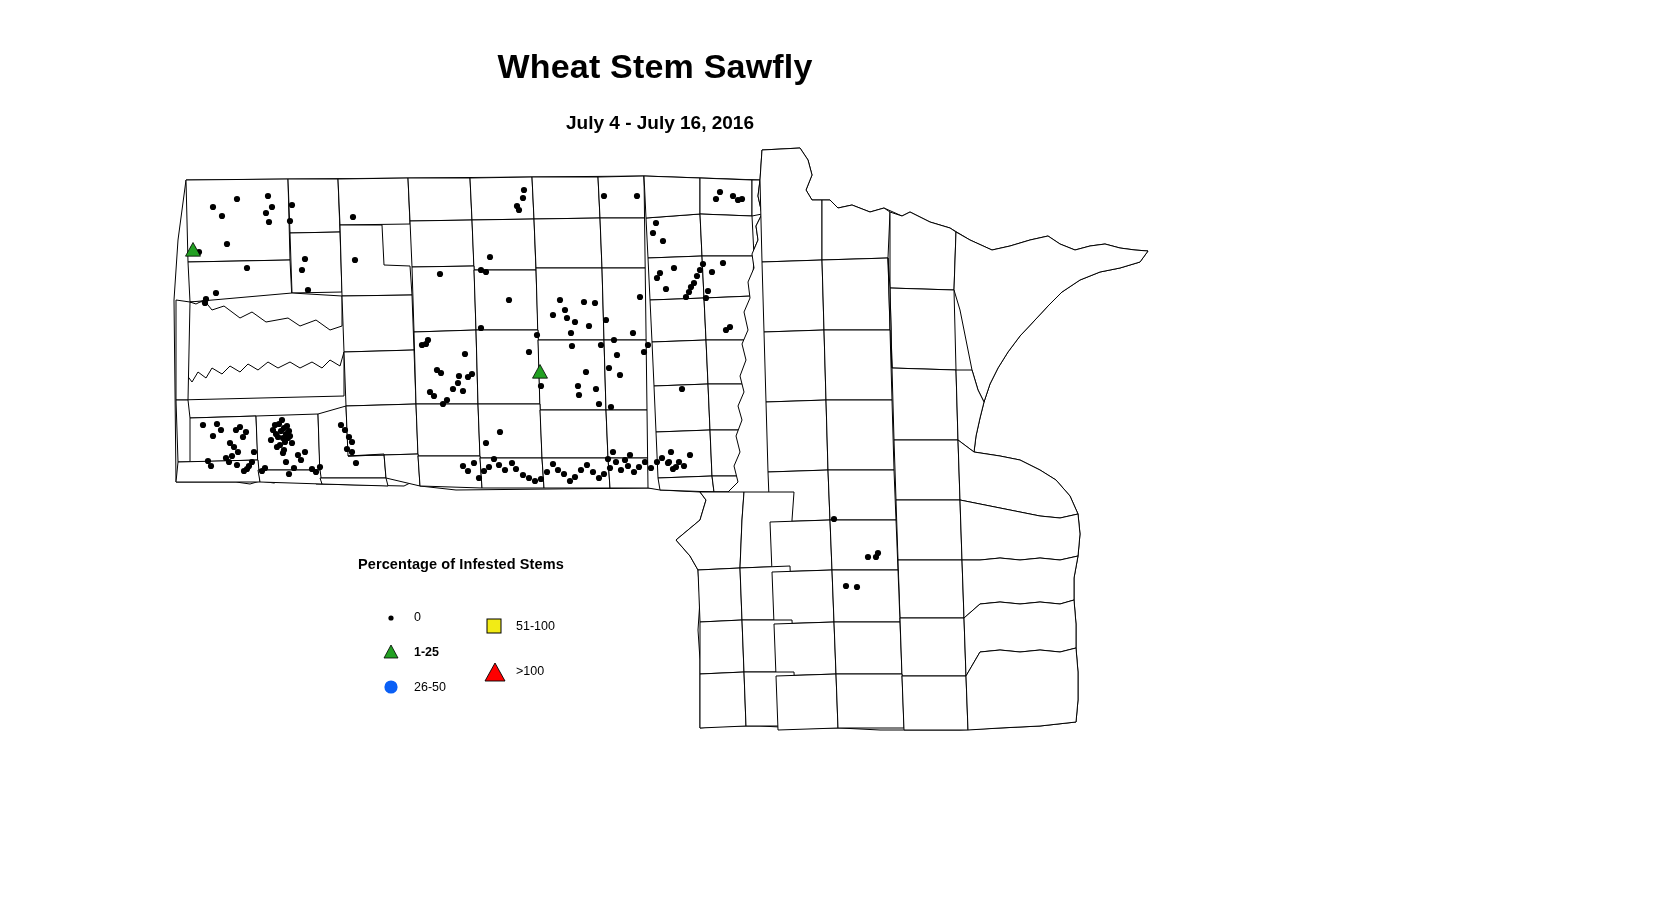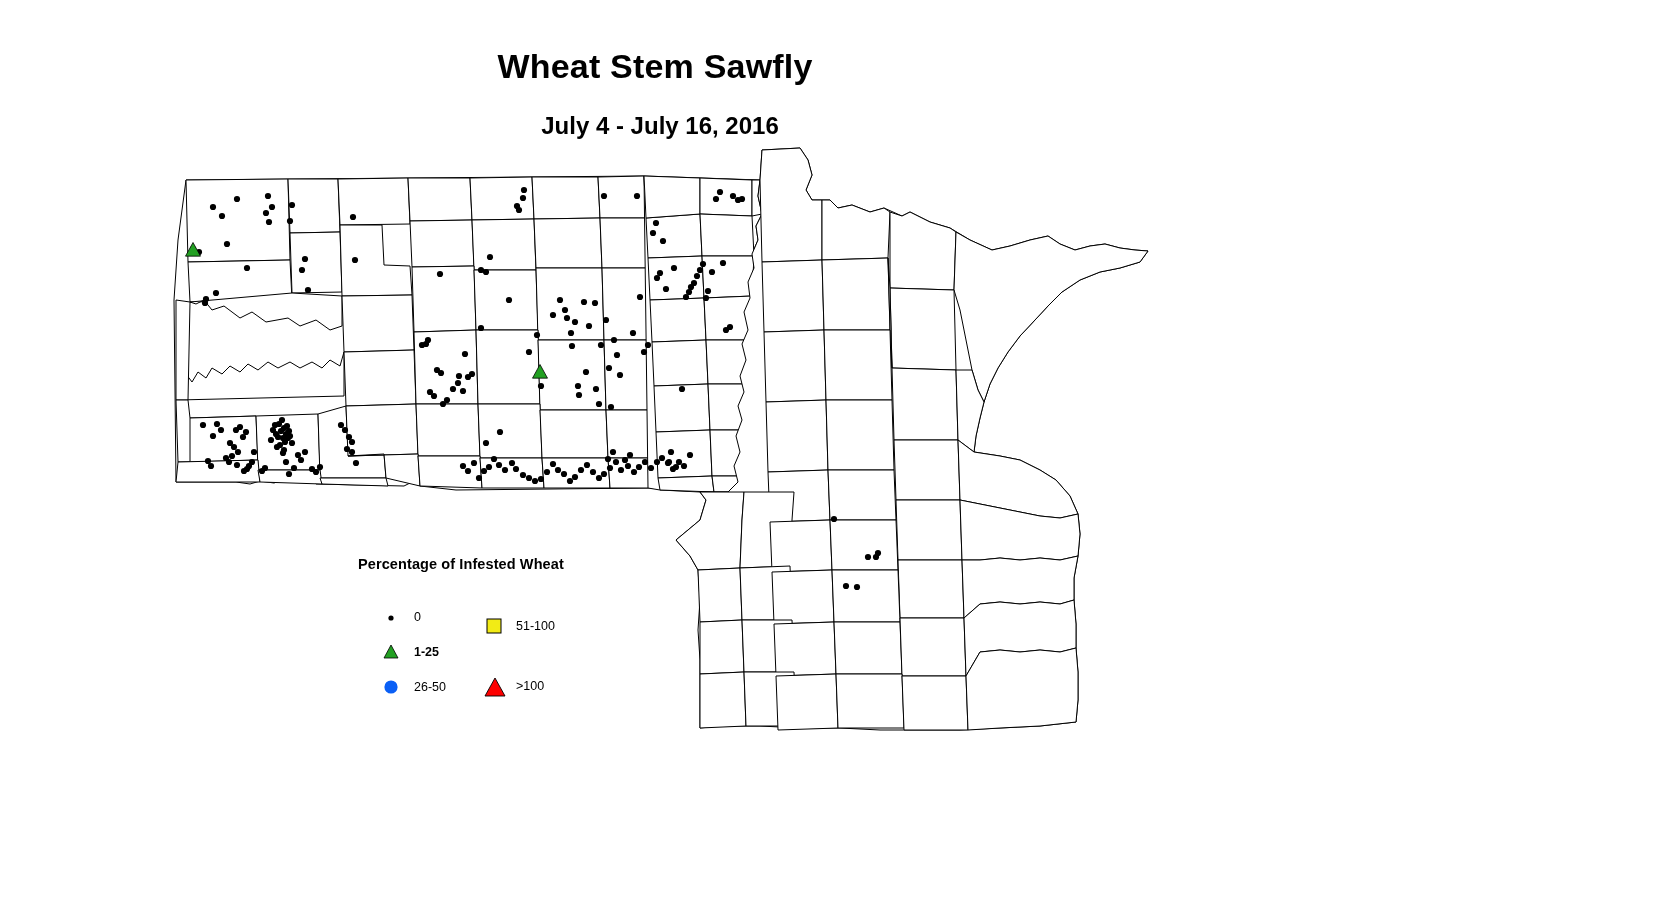--- a/index.html
+++ b/index.html
@@ -32,21 +32,21 @@
     font-weight: bold;
     letter-spacing: 0.2px;
     line-height: 1.1;
   }
   #subtitle {
     position: absolute;
     left: 0;
     top: 113px;
     width: 1320px;
     text-align: center;
-    font-size: 24px;
+    font-size: 19px;
     font-weight: bold;
     line-height: 1.1;
   }
   #map-wrap {
     position: absolute;
     left: 0;
     top: 0;
     width: 1673px;
     height: 900px;
   }
@@ -96,21 +96,21 @@
   .legend-sym svg { display: block; }
   .legend-label {
     font-size: 12.5px;
     margin-left: 6px;
     color: #000000;
   }
   #lr0  { left: 30px;  top: 58px;  }
   #lr1  { left: 30px;  top: 93px; font-weight: bold;  }
   #lr2  { left: 30px;  top: 128px; }
   #lr3  { left: 132px; top: 67px;  }
-  #lr4  { left: 132px; top: 127px; }
+  #lr4  { left: 132px; top: 112px; }
 </style>
 </head>
 <body>
 
 <div id="page">
 
   <div id="title">Wheat Stem Sawfly</div>
   <div id="subtitle">July 4 - July 16, 2016</div>
 
   <div id="map-wrap">
@@ -489,21 +489,21 @@
           <circle cx="690" cy="455" r="3.1" class="pt-0"></circle>
           <circle cx="608" cy="459" r="3.1" class="pt-0"></circle>
           <circle cx="613" cy="452" r="3.1" class="pt-0"></circle>
           <polygon points="193,242.5 200.5,256.15 185.5,256.15" class="pt-1-25"></polygon>
           <polygon points="540,364.5 547.5,378.15 532.5,378.15" class="pt-1-25"></polygon>
         </g>
     </svg>
   </div>
 
   <div id="legend">
-    <div id="legend-title">Percentage of Infested Wheat</div>
+    <div id="legend-title">Percentage of Infested Stems</div>
 
     <div class="legend-row" id="lr0">
       <span class="legend-sym">
         <svg width="26" height="22" viewBox="0 0 26 22">
             <circle cx="9" cy="12" r="2.6" fill="#000000"></circle>
           </svg>
       </span>
       <span class="legend-label">0</span>
     </div>
 

